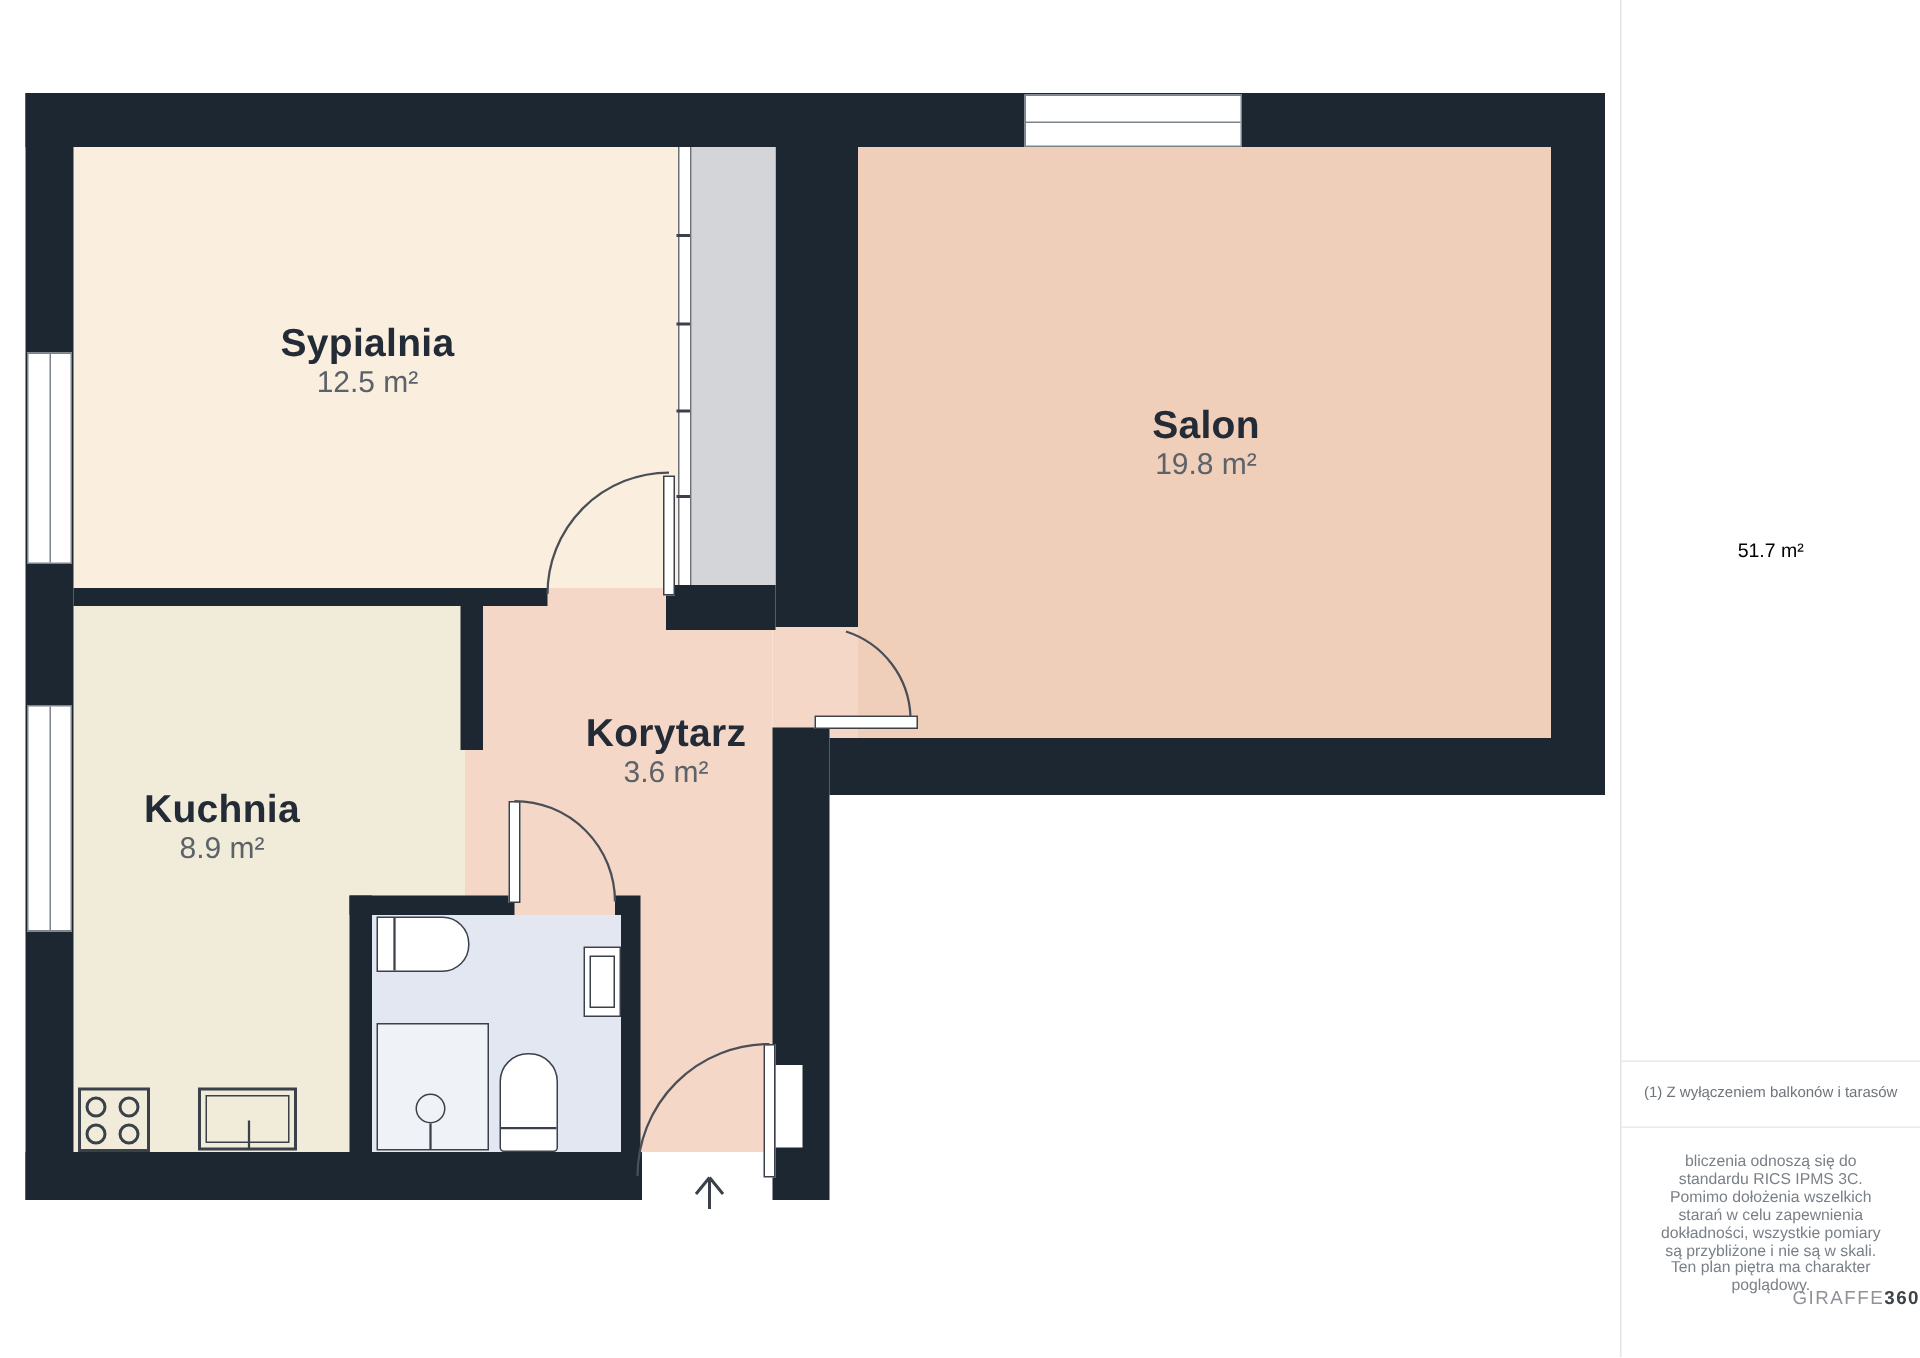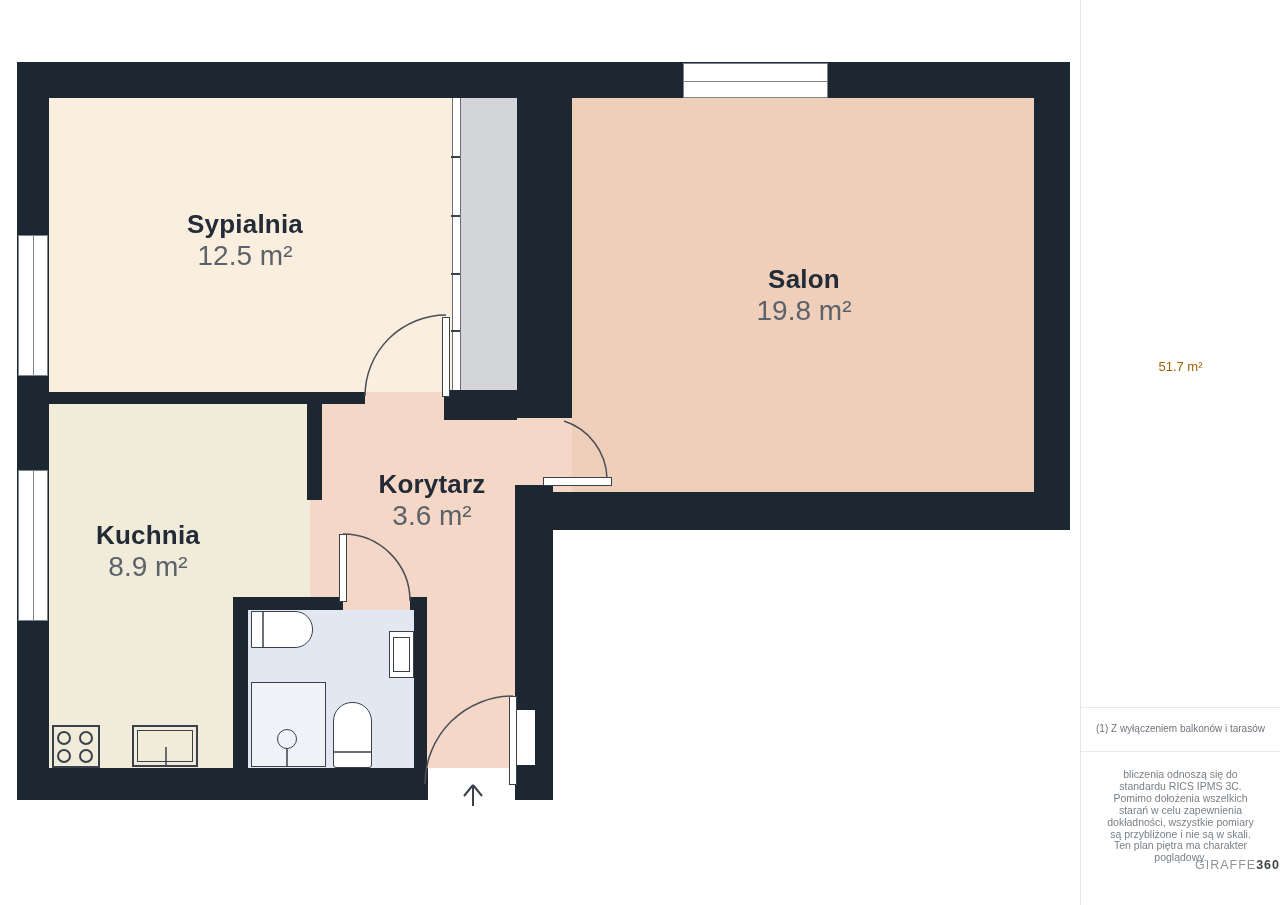--- a/index.html
+++ b/index.html
@@ -24,30 +24,30 @@
   
   .leaf{position:absolute;background:#ffffff;border:1px solid #3a414b;box-sizing:border-box;}
   
   .fix{position:absolute;border:2px solid #3a414b;box-sizing:border-box;background:transparent;}
   .fix-white{background:#ffffff;}
   .circ{position:absolute;border:2px solid #3a414b;border-radius:50%;box-sizing:border-box;}
   .niche{position:absolute;background:#ffffff;}
   
   .room-label{position:absolute;transform:translate(-50%,-50%);white-space:nowrap;text-align:center;z-index:30;}
   .room-name{font-size:26px;font-weight:bold;color:#232B36;letter-spacing:0.2px;}
-  .room-area{font-size:28px;color:#5c6269;}
+  .room-area{font-size:20px;color:#5c6269;}
   
   #overlay{position:absolute;left:0;top:0;z-index:20;pointer-events:none;}
   
   #sidebar{position:absolute;left:1080px;top:0;width:199px;height:905px;background:#ffffff;
            border-left:1px solid #e2e4e8;}
   .sb-title{position:absolute;top:312px;left:0;right:0;text-align:center;
             font-size:13.5px;font-weight:bold;color:#333A44;line-height:17px;}
   .sb-title sup{font-size:8px;}
-  .sb-value{position:absolute;top:359px;left:0;right:0;text-align:center;font-size:13px;color:#a16207;}
+  .sb-value{position:absolute;top:359px;left:0;right:0;text-align:center;font-size:13px;color:#000000;}
   .sb-div{position:absolute;left:0;right:0;height:1px;background:#e8e9ec;}
   .sb-footnote{position:absolute;top:723px;left:6px;right:6px;text-align:center;font-size:10px;color:#6E747C;}
   .sb-disclaimer{position:absolute;top:769px;left:21px;right:21px;text-align:center;
                  font-size:10.5px;line-height:11.9px;color:#7A8087;}
   .sb-logo{position:absolute;top:858px;left:0;right:0;text-align:right;font-size:12.5px;letter-spacing:1px;}
   .logo-a{color:#8F9399;}
   .logo-b{color:#3E4347;font-weight:bold;}
 </style>
 </head>
 <body>
@@ -143,21 +143,21 @@
     <div class="room-area">12.5 m²</div>
   </div>
   <div class="room-label" style="left:804px;top:295px;">
     <div class="room-name">Salon</div>
     <div class="room-area">19.8 m²</div>
   </div>
   <div class="room-label" style="left:148px;top:551px;">
     <div class="room-name">Kuchnia</div>
     <div class="room-area">8.9 m²</div>
   </div>
-  <div class="room-label" style="left:432px;top:500px;">
+  <div class="room-label" style="left:444px;top:500px;">
     <div class="room-name">Korytarz</div>
     <div class="room-area">3.6 m²</div>
   </div>
 
   <div id="sidebar">
     <div class="sb-value">51.7 m²</div>
 
     <div class="sb-div" style="top:707px;"></div>
     <div class="sb-footnote">(1) Z wyłączeniem balkonów i tarasów</div>
     <div class="sb-div" style="top:751px;"></div>

